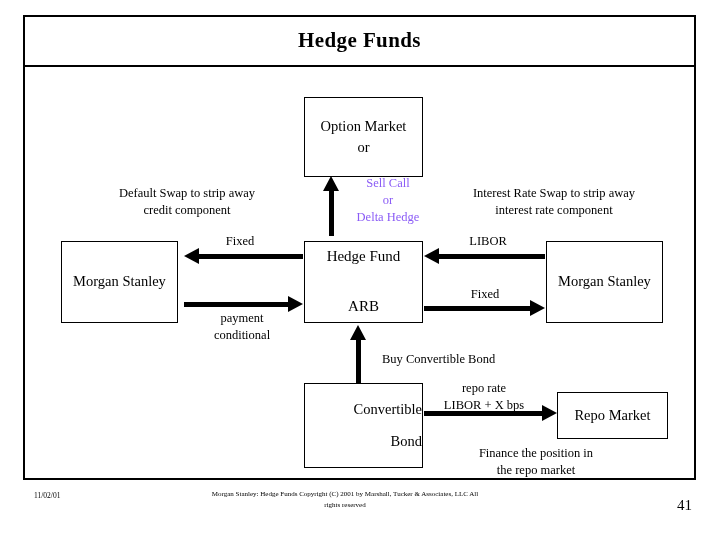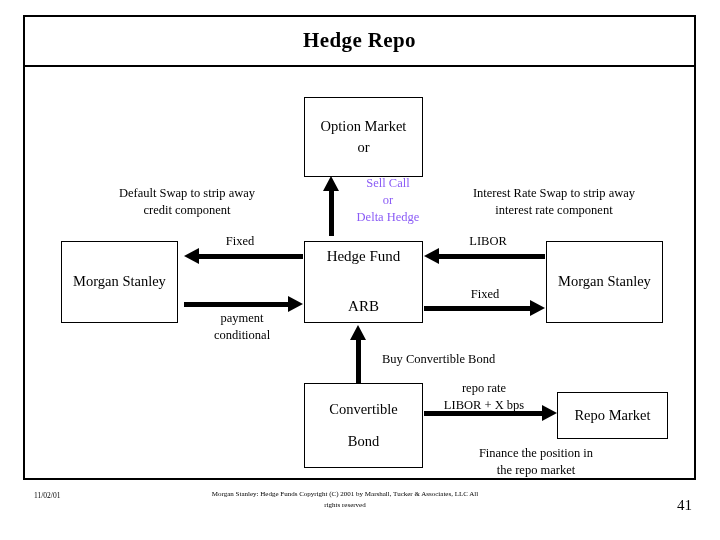--- a/index.html
+++ b/index.html
@@ -108,21 +108,21 @@
     right: 28px; top: 494px;
     font-size: 15px;
   }
 </style>
 </head>
 <body>
 
 <div id="slide-frame"></div>
 
 <div id="title-bar">
-  <div id="title-text">Hedge Repo</div>
+  <div id="title-text">Hedge Funds</div>
 </div>
 
 <div class="node" style="left:304px; top:97px; width:119px; height:80px;">
   <span class="ln">Option Market</span>
   <span class="ln">or</span>
 </div>
 
 <div class="label blue" style="left:345px; top:175px; width:86px;">
   <span class="ln">Sell Call</span>
   <span class="ln">or</span>
@@ -196,21 +196,21 @@
 
 <div class="arrow v" style="left:349px; top:325px; width:18px; height:60px;">
   <div class="shaft" style="top:10px; bottom:0;"></div>
   <div class="head up"></div>
 </div>
 
 <div class="label" style="left:382px; top:351px; width:140px; text-align:left;">
   <span class="ln">Buy Convertible Bond</span>
 </div>
 
-<div class="node" style="left:304px; top:383px; width:119px; height:85px; font-size:14.5px;">
+<div class="node" style="left:304px; top:383px; width:119px; height:85px; font-size:14.5px;align-items:flex-end;">
   <span class="ln" style="margin-bottom:10px;">Convertible</span>
   <span class="ln">Bond</span>
 </div>
 
 <div class="label" style="left:428px; top:380px; width:112px;">
   <span class="ln">repo rate</span>
   <span class="ln">LIBOR + X bps</span>
 </div>
 
 <div class="arrow h" style="left:424px; top:405px; width:133px; height:16px;">

